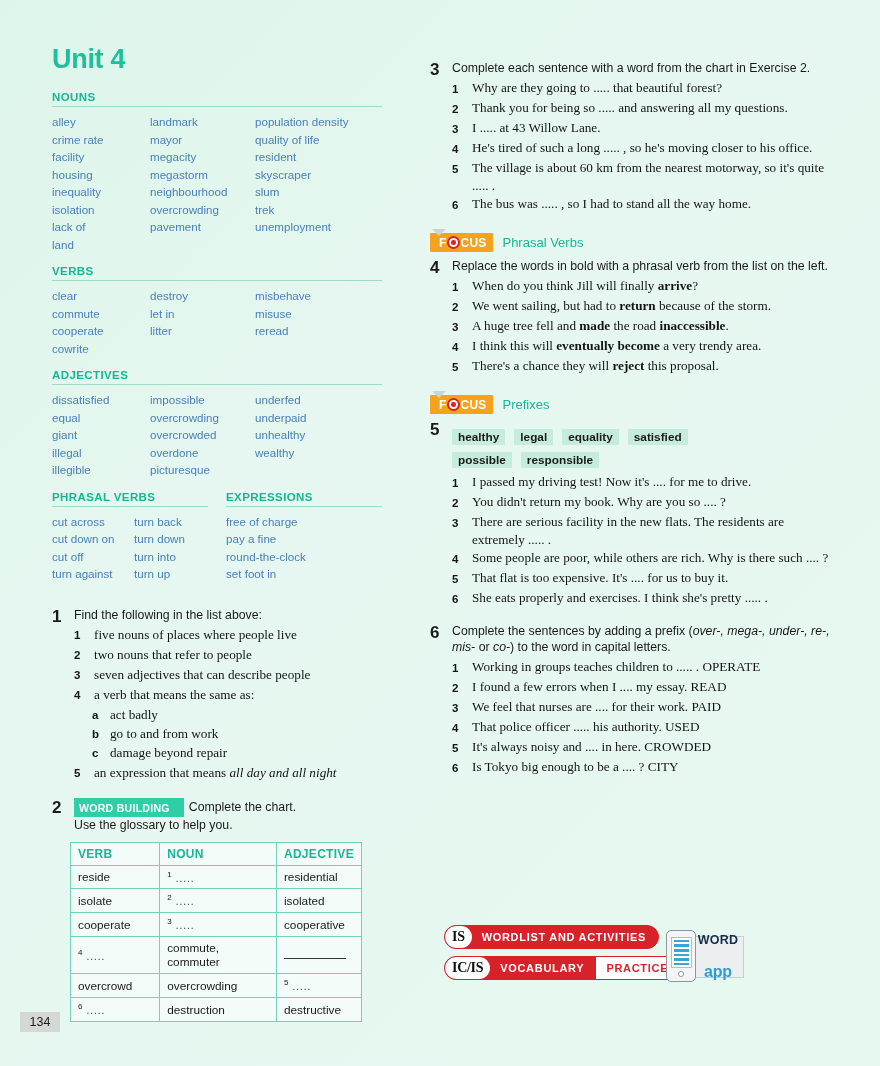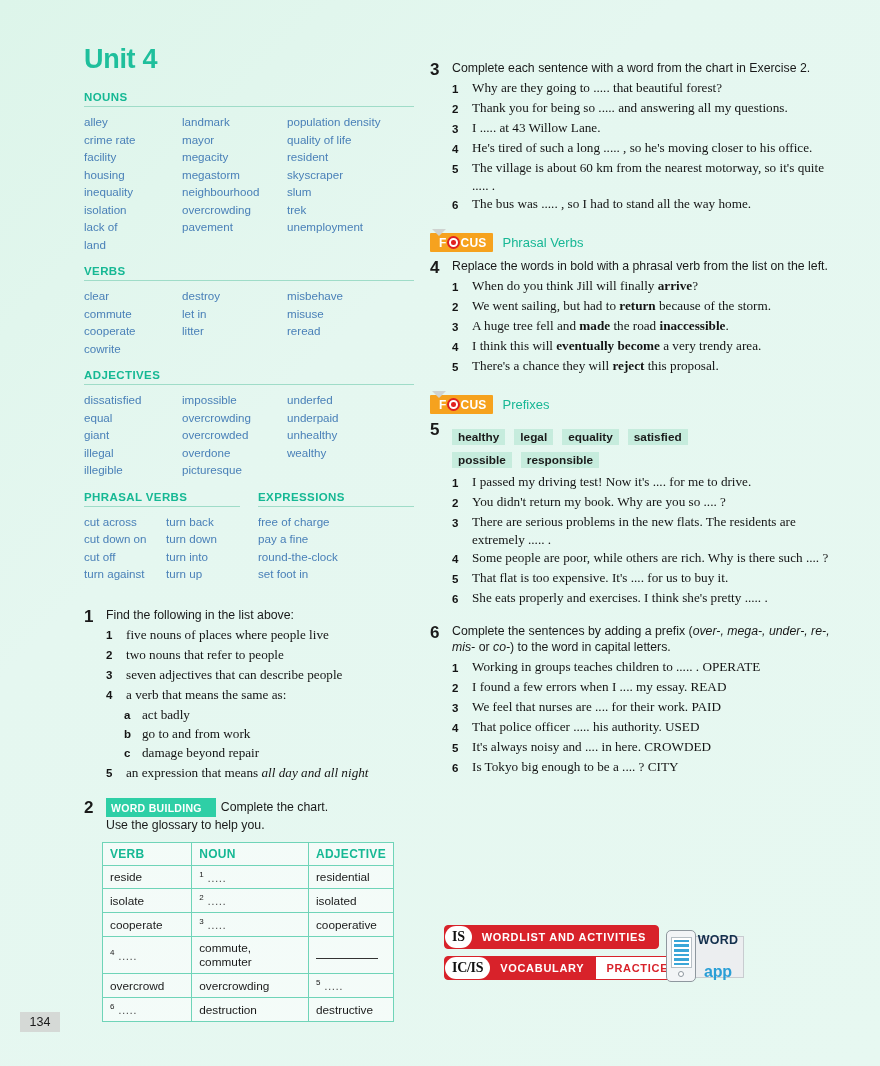--- a/index.html
+++ b/index.html
@@ -8,21 +8,21 @@
     width: 880px; height: 1066px;
     background: #e4f7ef;
     font-family: "Liberation Sans", sans-serif;
     position: relative;
     overflow: hidden;
   }
   .page {
     position: absolute; inset: 0;
     background: linear-gradient(135deg, #ddf5ea 0%, #e5f7f0 35%, #e7f8f1 100%);
   }
-  .col-left  { position: absolute; left: 52px;  top: 46px; width: 330px; margin-left: 32px; }
+  .col-left  { position: absolute; left: 52px;  top: 46px; width: 330px; }
   .col-right { position: absolute; left: 430px; top: 60px; width: 400px; }
 
   
   .unit-title {
     font-size: 27px; font-weight: bold; color: #1fbf9c;
     letter-spacing: -0.3px; margin: 0 0 18px 0; line-height: 1;
   }
 
   
   .wl-head {
@@ -141,21 +141,21 @@
   .bank-w {
     display: inline-block; background: #c6ecdd; color: #1a1a1a;
     font-size: 11.8px; font-weight: bold; padding: 1px 6px 1px 6px;
     margin-right: 9px;
   }
 
   
   .badges { position: absolute; left: 444px; top: 925px; width: 400px; }
   .badge-pill {
     display: inline-flex; align-items: stretch; height: 24px;
-    border-radius: 4px; overflow: hidden; margin-bottom: 7px;
+    border-radius: 12px; overflow: hidden; margin-bottom: 7px;
     border: 1.6px solid #d8222a; background: #d8222a;
   }
   .badge-pill .pcode {
     background: #fff; color: #111; font-weight: bold; font-size: 14px;
     display: flex; align-items: center; padding: 0 7px;
     border-radius: 11px; font-family: "Liberation Serif", serif;
     letter-spacing: -0.3px;
   }
   .badge-pill .ptext {
     color: #fff; font-size: 11px; font-weight: bold; letter-spacing: 0.7px;
@@ -523,21 +523,21 @@
             <li>
               <span class="n">1</span>
               <span class="t">I passed my driving test! Now it's .... for me to drive.</span>
             </li>
             <li>
               <span class="n">2</span>
               <span class="t">You didn't return my book. Why are you so .... ?</span>
             </li>
             <li>
               <span class="n">3</span>
-              <span class="t">There are serious problems in the new flats. The residents are extremely ..... .</span>
+              <span class="t">There are serious facility in the new flats. The residents are extremely ..... .</span>
             </li>
             <li>
               <span class="n">4</span>
               <span class="t">Some people are poor, while others are rich. Why is there such .... ?</span>
             </li>
             <li>
               <span class="n">5</span>
               <span class="t">That flat is too expensive. It's .... for us to buy it.</span>
             </li>
             <li>

